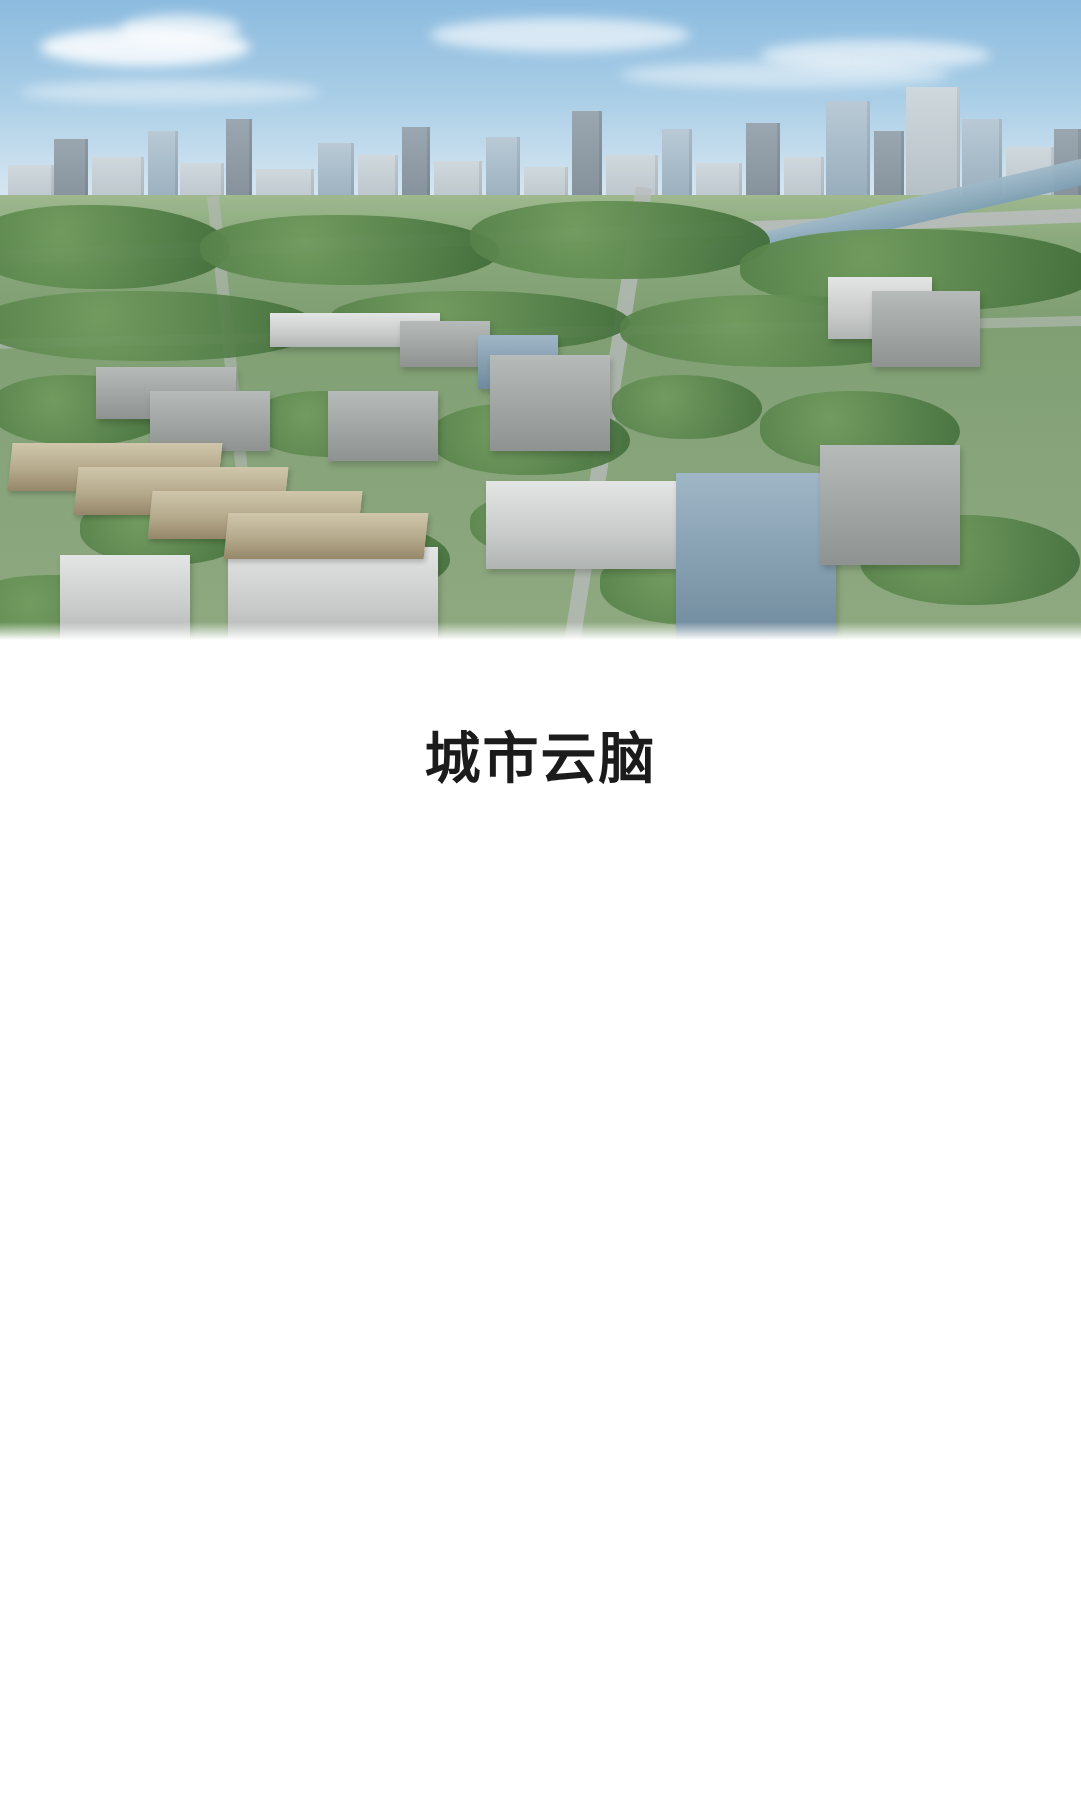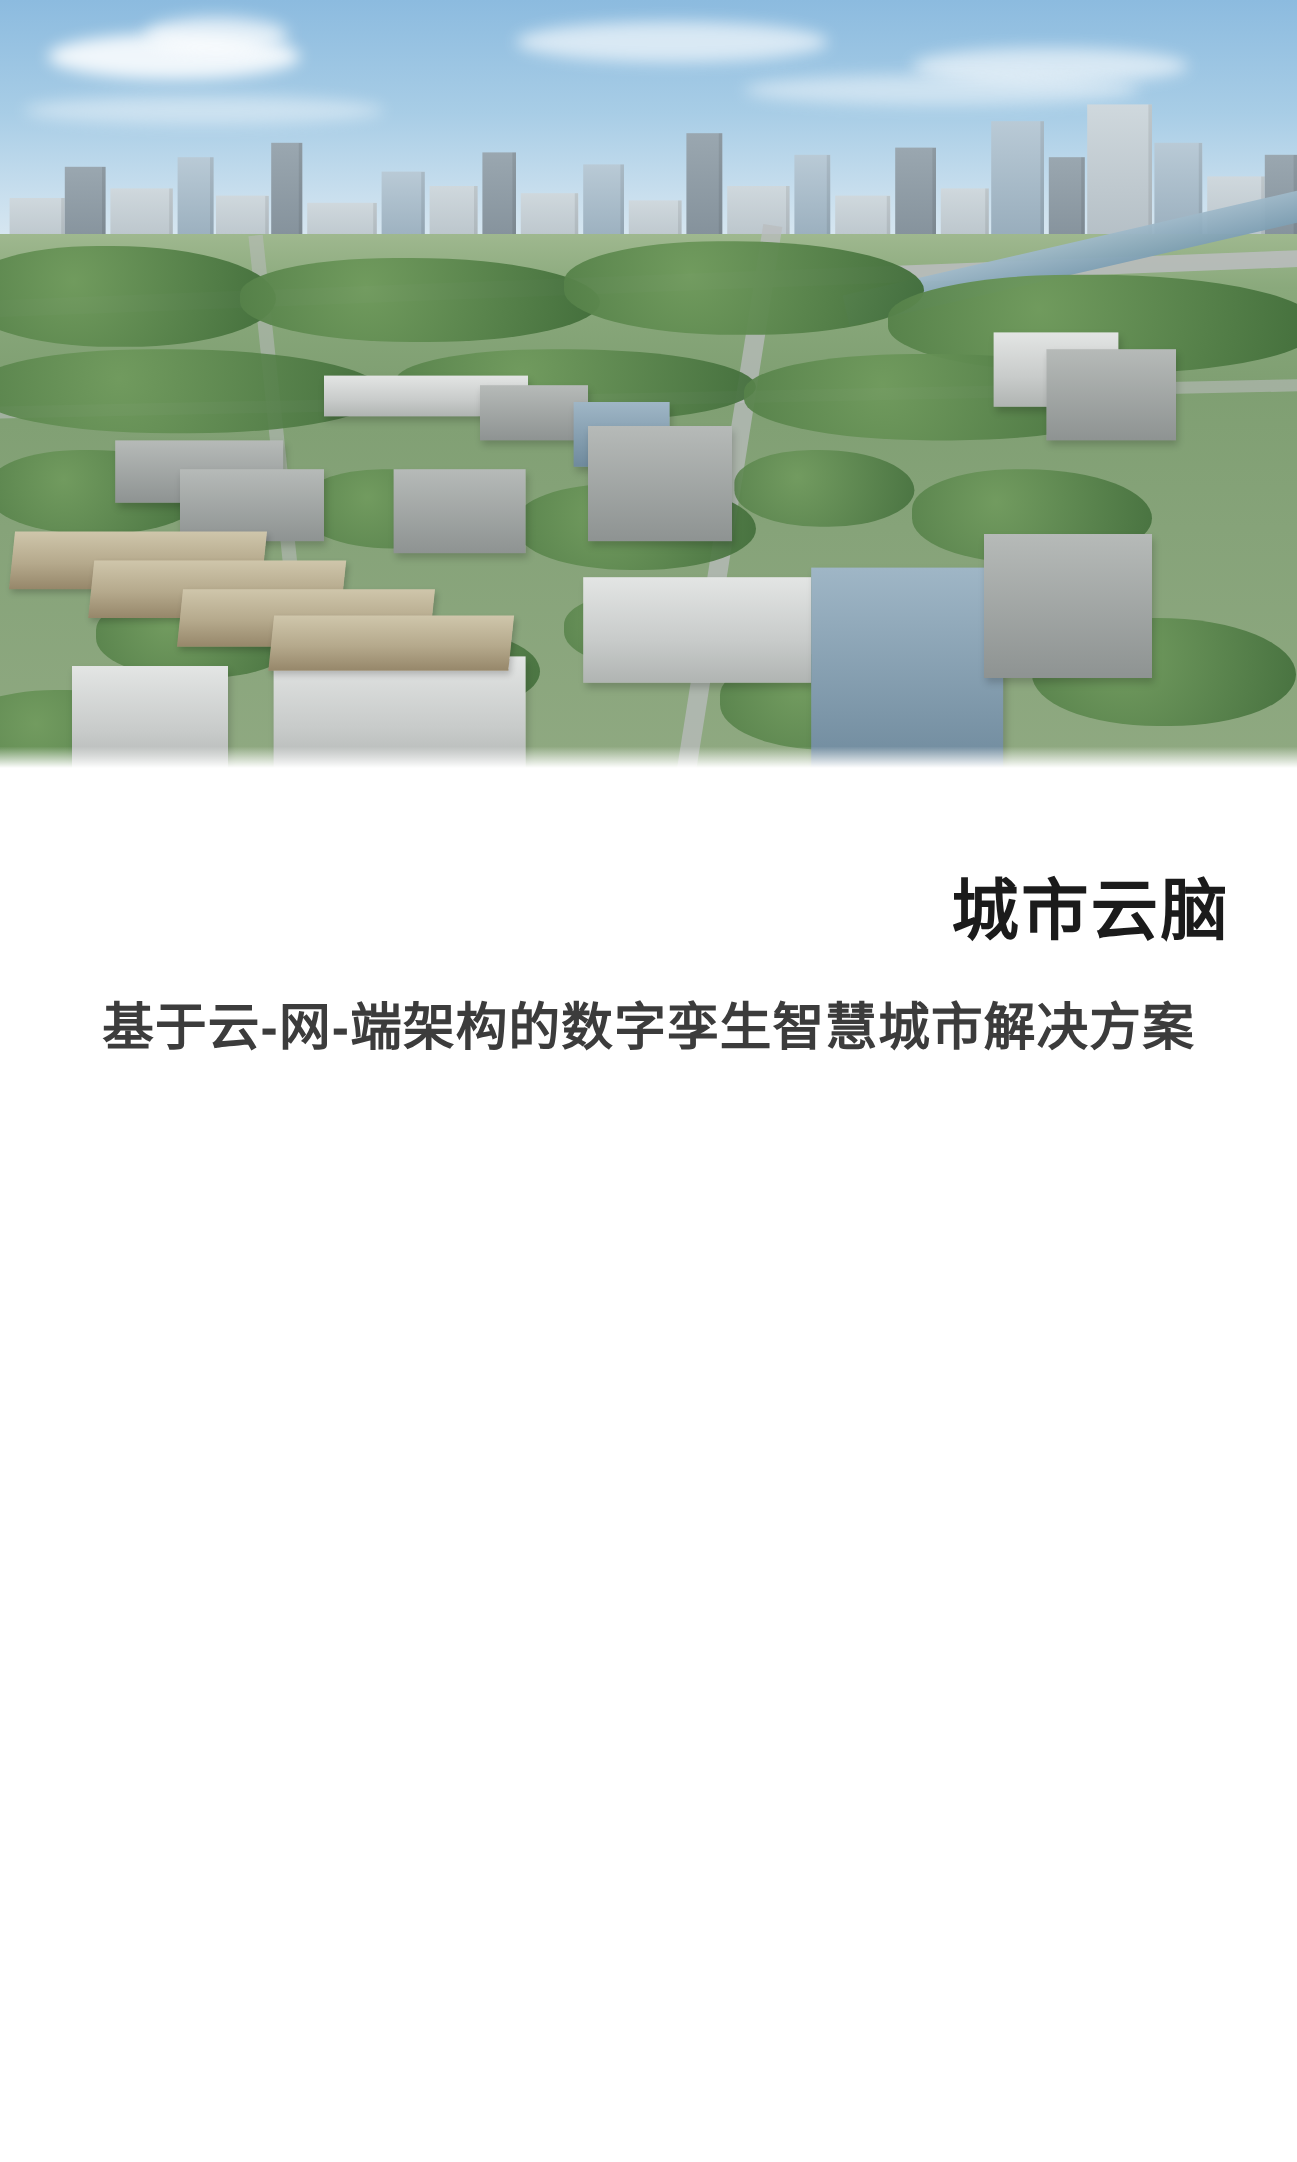--- a/index.html
+++ b/index.html
@@ -118,21 +118,21 @@
     background: linear-gradient(to bottom, rgba(255,255,255,0), #ffffff);
   }
 
   
   .content {
     padding: 86px 56px 60px 56px;
     box-sizing: border-box;
   }
 
   .title {
-    text-align: right;
+    text-align: center;
     font-size: 56px;
     line-height: 1.18;
     font-weight: 700;
     letter-spacing: 2px;
     color: #1b1b1b;
     margin: 0 0 34px 0;
   }
 
   .subtitle {
     text-align: center;
@@ -246,17 +246,16 @@
       <div class="warehouse" style="left:150px; top:296px; width:210px; height:48px;"></div>
       <div class="warehouse" style="left:226px; top:318px; width:200px; height:46px;"></div>
     </div>
 
     <div class="hero-fade"></div>
   </div>
 
   <div class="content">
     <h1 class="title">城市云脑</h1>
 
-    <h2 class="subtitle">基于云-网-端架构的数字孪生智慧城市解决方案</h2>
 
   </div>
 
 </div>
 
 </body></html>

